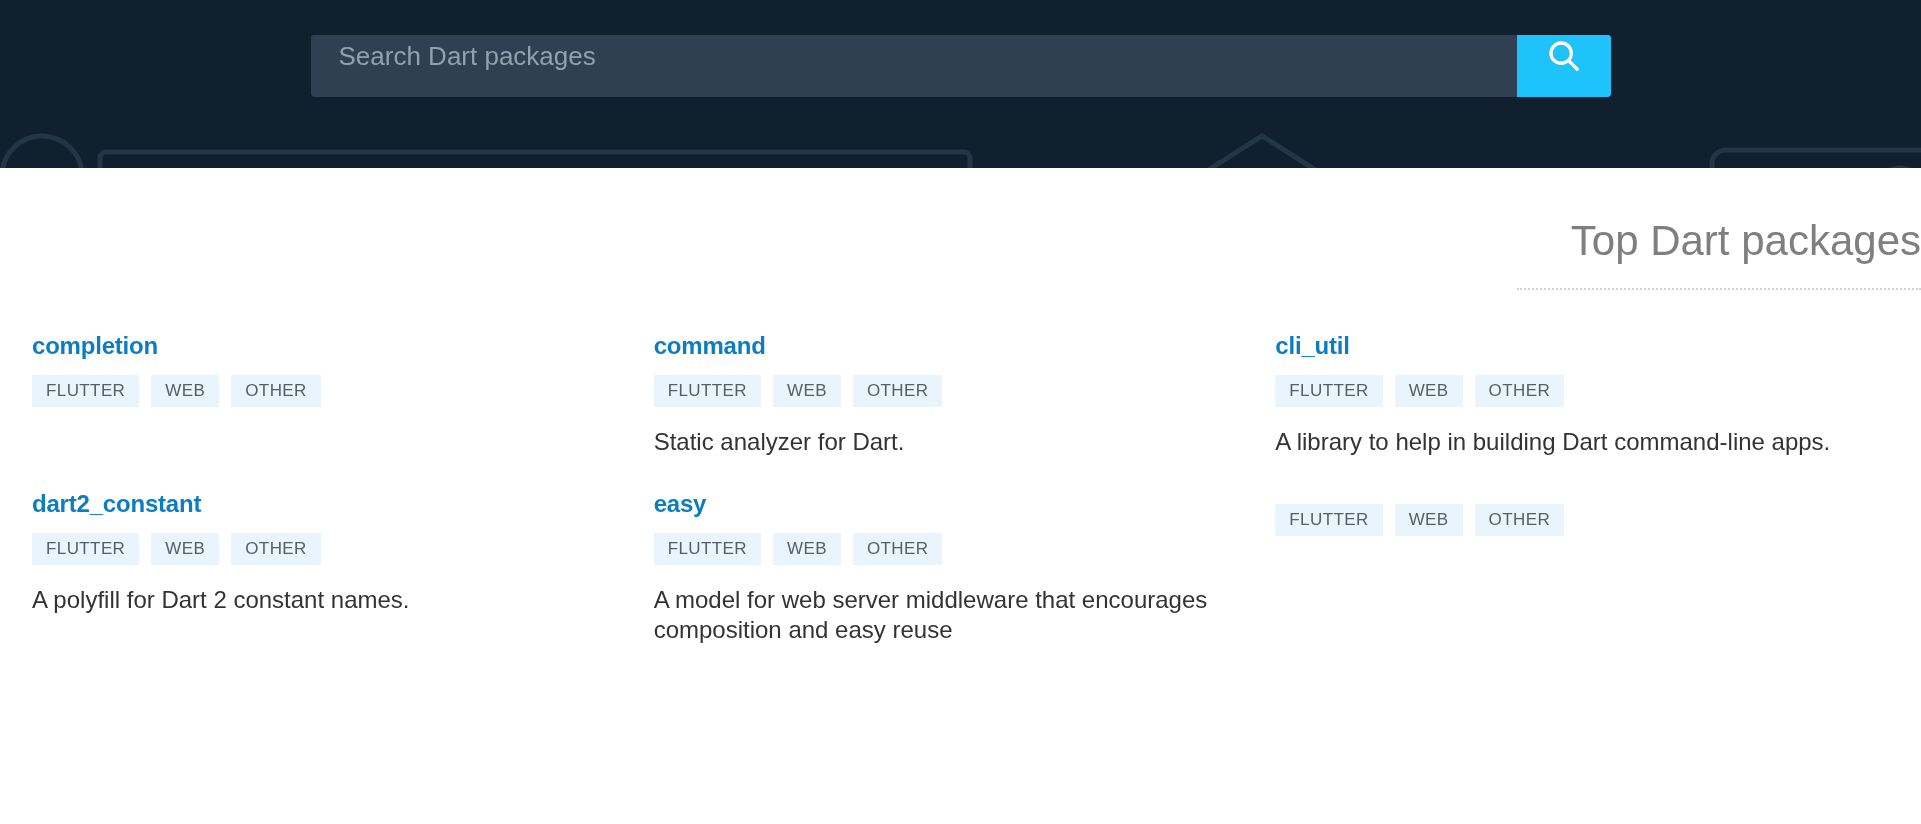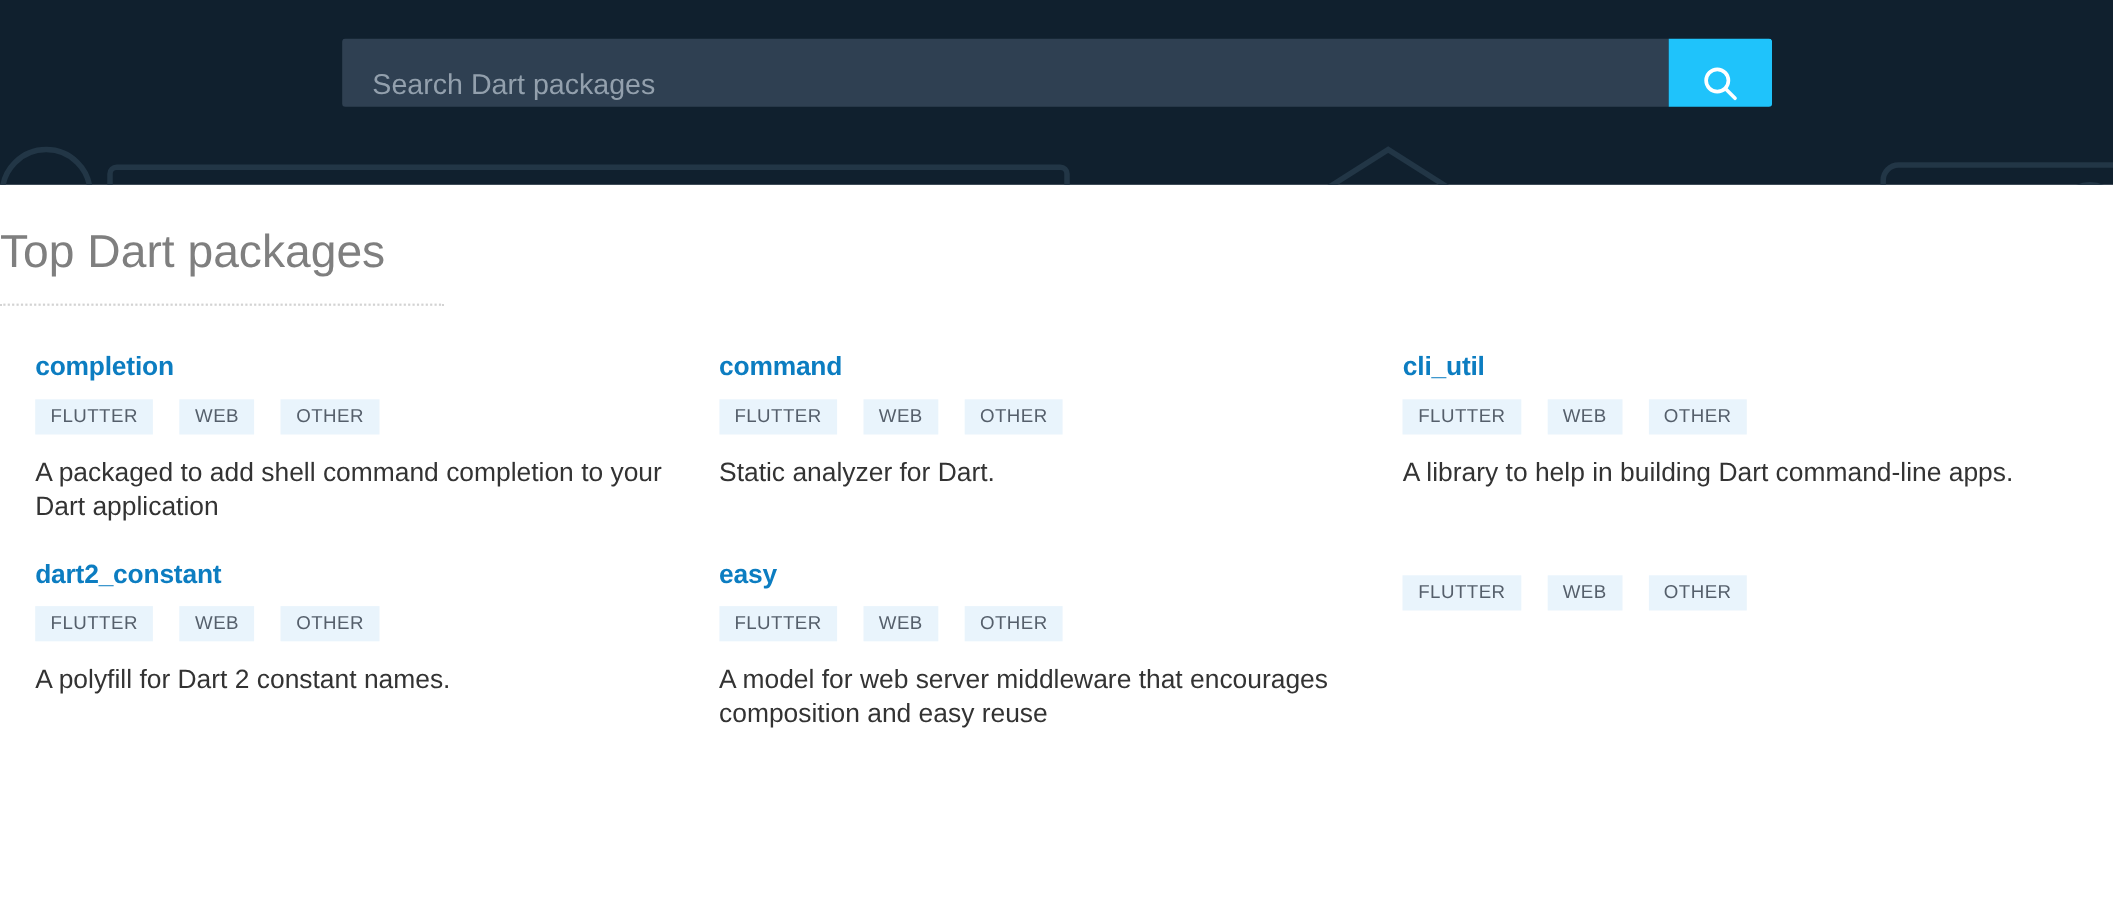--- a/index.html
+++ b/index.html
@@ -43,20 +43,21 @@
     z-index: 3;
   }
 
   .search-wrap {
     display: flex;
     margin-top: 35px;
     width: 1300px;
     height: 62px;
     border-radius: 3px;
     overflow: hidden;
+    align-items: flex-end;
   }
 
   .search-input {
     flex: 1 1 auto;
     height: 82px;
     background: #2f4052;
     border: none;
     outline: none;
     color: #ffffff;
     font-family: "Liberation Sans", sans-serif;
@@ -84,22 +85,22 @@
   .search-button svg { display: block; }
 
   
   .main {
     width: 1921px;
     background: #ffffff;
     padding-top: 0;
   }
 
   .page-title-block {
-    text-align: left;
-    padding-top: 36px;
+    text-align: right;
+    padding-top: 48px;
   }
 
   .page-title {
     display: inline-block;
     font-size: 42px;
     font-weight: 400;
     color: #7f7f7f;
     line-height: 1.2;
     padding-bottom: 22px;
     border-bottom: 2px dotted #d3d3d3;
@@ -125,21 +126,21 @@
     font-size: 24px;
     font-weight: 700;
     color: #0c7dc1;
     text-decoration: none;
     line-height: 1.2;
     letter-spacing: -0.2px;
   }
 
   .tag-row {
     display: flex;
-    gap: 24px;
+    gap: 12px;
     margin-top: 14px;
   }
 
   .tag-chip {
     background: #e9f4fc;
     color: #555f6b;
     font-size: 17px;
     letter-spacing: 0.4px;
     padding: 7px 14px 8px 14px;
     line-height: 1;
@@ -193,21 +194,20 @@
 
   <section class="package-grid">
 
     <div class="package-card">
       <a class="package-name" href="#">completion</a>
       <div class="tag-row">
         <span class="tag-chip">FLUTTER</span>
         <span class="tag-chip">WEB</span>
         <span class="tag-chip">OTHER</span>
       </div>
-      <p class="package-desc">A packaged to add shell command completion to your Dart application</p>
     </div>
 
     <div class="package-card">
       <a class="package-name" href="#">command</a>
       <div class="tag-row">
         <span class="tag-chip">FLUTTER</span>
         <span class="tag-chip">WEB</span>
         <span class="tag-chip">OTHER</span>
       </div>
       <p class="package-desc">Static analyzer for Dart.</p>

